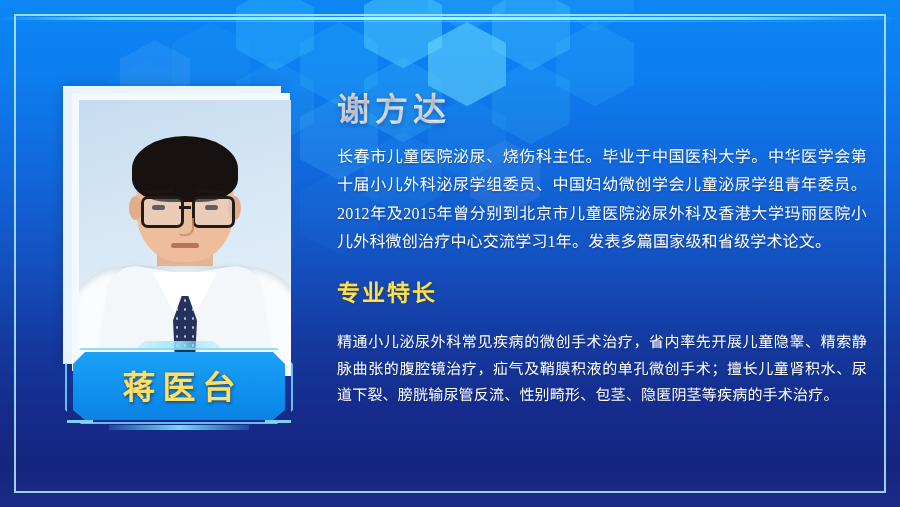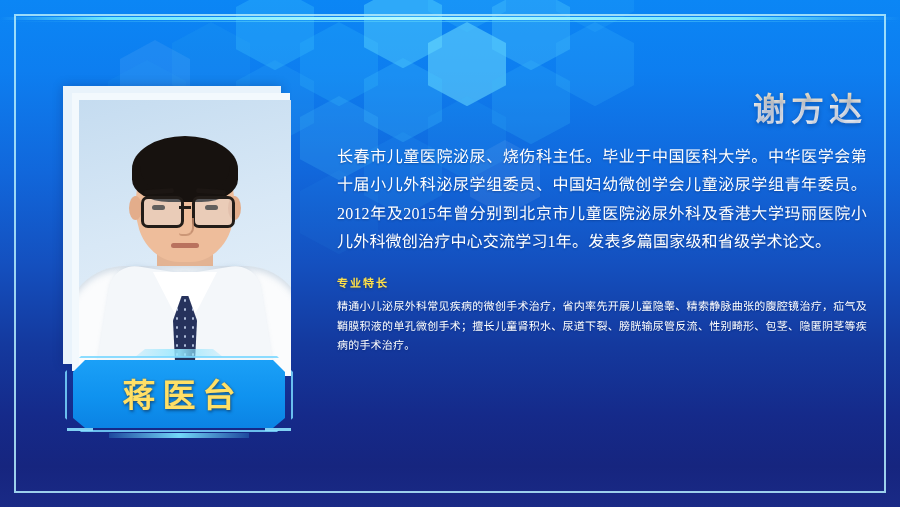--- a/index.html
+++ b/index.html
@@ -167,21 +167,21 @@
             margin-left:-6px; border-right:2px solid rgba(190,135,105,.8);
             border-bottom:2px solid rgba(190,135,105,.7);
             border-radius: 0 0 8px 3px; }
   .p-mouth { position:absolute; left:50%; top:143px; width:28px; height:5px;
             margin-left:-14px; background:#b9725e; border-radius:4px; }
 
   
   .plate {
     position: absolute;
     left: 63px;
-    top: 356px;
+    top: 348px;
     width: 232px;
     height: 84px;
     text-align: right;
   }
   .plate-inner {
     position: absolute;
     left: 10px; top: 4px; right: 10px; bottom: 12px;
     background: linear-gradient(180deg, #1ba0f7 0%, #0f92ef 55%, #0b83e4 100%);
     clip-path: polygon(
       12px 0, calc(100% - 12px) 0, 100% 12px,
@@ -252,21 +252,20 @@
     font-weight: bold;
     letter-spacing: 5px;
     line-height: 1.12;
     color: #ffffff;
     background: linear-gradient(180deg, #f3e4c4 0%, #ffffff 46%, #ffffff 100%);
     -webkit-background-clip: text;
     background-clip: text;
     -webkit-text-fill-color: transparent;
     text-shadow: 0 2px 4px rgba(0,35,95,.35);
     font-family: "Liberation Sans", "DejaVu Sans", sans-serif;
-    text-align: right;
   }
   .doc-title {
     margin-top: 13px;
     font-size: 16px;
     font-weight: bold;
     letter-spacing: 1.4px;
     color: #ffffff;
     font-family: "Liberation Sans", "DejaVu Sans", sans-serif;
     text-shadow: 0 1px 3px rgba(0,30,85,.45);
   }
@@ -274,30 +273,30 @@
     margin-top: 14px;
     font-size: 16px;
     line-height: 1.77;
     color: #ffffff;
     text-align: justify;
     letter-spacing: .2px;
     text-shadow: 0 1px 2px rgba(0,30,85,.4);
   }
   .section-head {
     margin-top: 18px;
-    font-size: 11px;
+    font-size: 23px;
     font-weight: bold;
     letter-spacing: 2px;
     color: #ffe14a;
     font-family: "Liberation Sans", "DejaVu Sans", sans-serif;
     text-shadow: 0 1px 3px rgba(60,40,0,.4);
   }
   .section-body {
-    margin-top: 7px;
-    font-size: 11px;
+    margin-top: 21px;
+    font-size: 15px;
     line-height: 1.77;
     color: #ffffff;
     text-align: justify;
     letter-spacing: .2px;
     text-shadow: 0 1px 2px rgba(0,30,85,.4);
   }
 </style>
 </head>
 <body>
 

